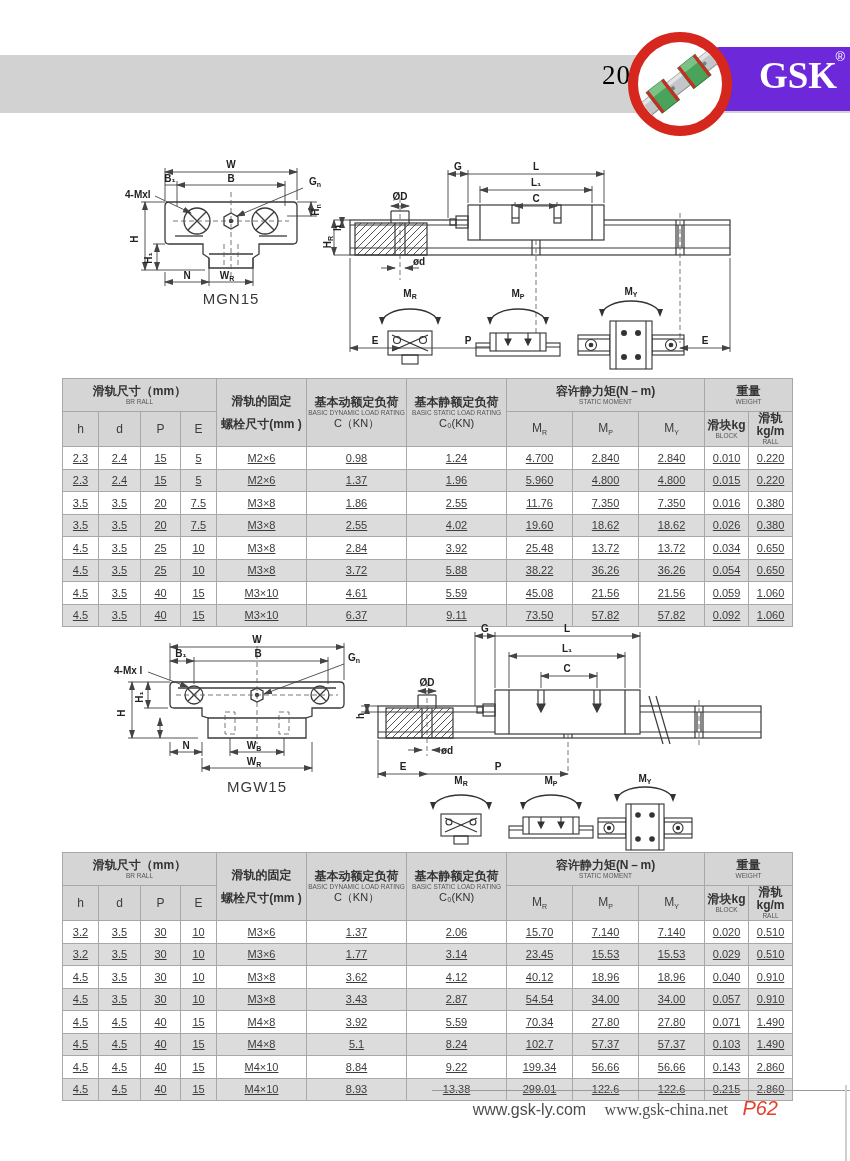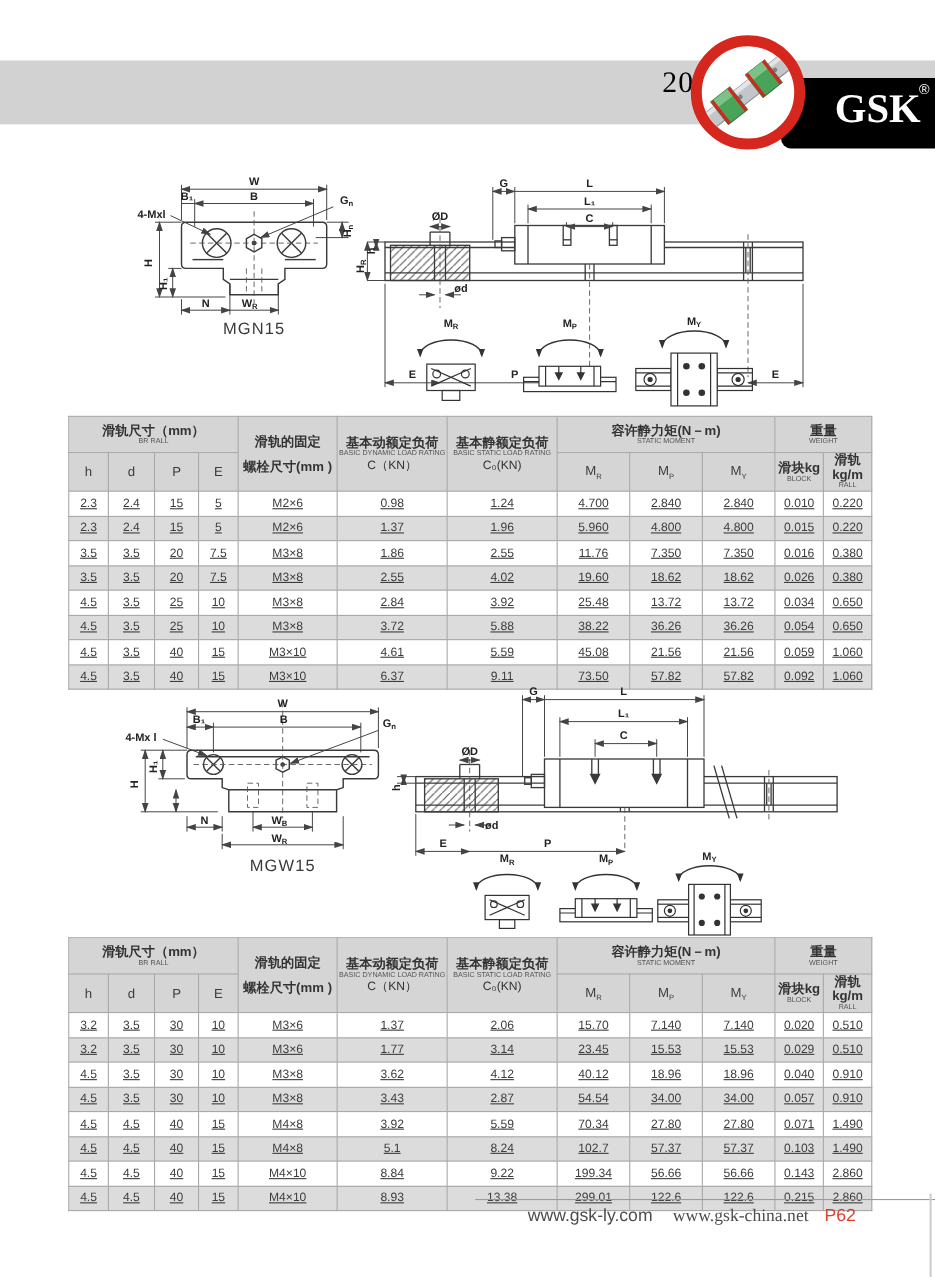--- a/index.html
+++ b/index.html
@@ -5,21 +5,21 @@
   html,body{margin:0;padding:0;}
   body{background:#888;}
   .page{position:relative;width:850px;height:1161px;background:#ffffff;margin:0 auto;
         font-family:"Liberation Sans",sans-serif;overflow:hidden;}
   
   .header-bar{position:absolute;left:0;top:55px;width:850px;height:58px;background:#d2d2d2;}
   .hdr-year{position:absolute;top:60px;left:0;width:660px;text-align:right;
             font-family:"Liberation Serif",serif;font-size:27px;color:#000000;letter-spacing:1px;}
   .hdr-tagline{position:absolute;top:88px;left:0;width:628px;text-align:right;
             font-family:"Liberation Serif",serif;font-size:17px;color:#262626;}
-  .logo-box{position:absolute;left:710px;top:71px;width:140px;height:64px;background:#000000;
+  .logo-box{position:absolute;left:710px;top:47px;width:140px;height:64px;background:#6d28d9;
             border-radius:9px 0 0 9px;}
   .logo-text{position:absolute;left:36px;top:7px;width:104px;text-align:center;
              font-family:"Liberation Serif",serif;font-size:37px;font-weight:bold;color:#ffffff;}
   .logo-reg{position:absolute;right:5px;top:2px;font-size:13px;color:#ffffff;}
   .logo-ring{position:absolute;left:628px;top:32px;width:84px;height:84px;border-radius:50%;
              border:10px solid #d5271d;background:#ffffff;overflow:hidden;}
   
   svg.dwg{position:absolute;overflow:visible;}
   svg.dwg text{font-family:"Liberation Sans",sans-serif;font-size:10px;font-weight:bold;fill:#222;}
   svg.dwg .subT{font-size:7px;}
@@ -37,21 +37,21 @@
   .cnh{font-size:12px;font-weight:bold;color:#333;line-height:13px;}
   .enh{font-size:6.5px;font-weight:normal;color:#555;line-height:8px;}
   .unit{font-size:11px;font-weight:normal;color:#333;line-height:13px;}
   .mcol sub{font-size:7px;}
   
   .footer-line{position:absolute;left:432px;top:1090px;width:418px;border-top:1px solid #9a9a9a;}
   .edge-line{position:absolute;left:845px;top:1085px;width:2px;height:76px;background:#cfcfcf;}
   .footer{position:absolute;left:400px;top:1097px;width:378px;text-align:right;
           font-size:16px;color:#4d4d4d;}
   .footer .site2{margin-left:14px;font-family:Liberation Serif, serif;}
-  .footer .pageno{margin-left:10px;color:#e2402f;font-size:16px;}
+  .footer .pageno{margin-left:10px;color:#e2402f;font-size:20px;font-style:italic;}
 </style>
 </head>
 <body>
 
 <div class="page">
 
   <div class="header-bar"></div>
   <div class="hdr-year">2013</div>
   <div class="logo-box">
     <span class="logo-text">GSK</span>

